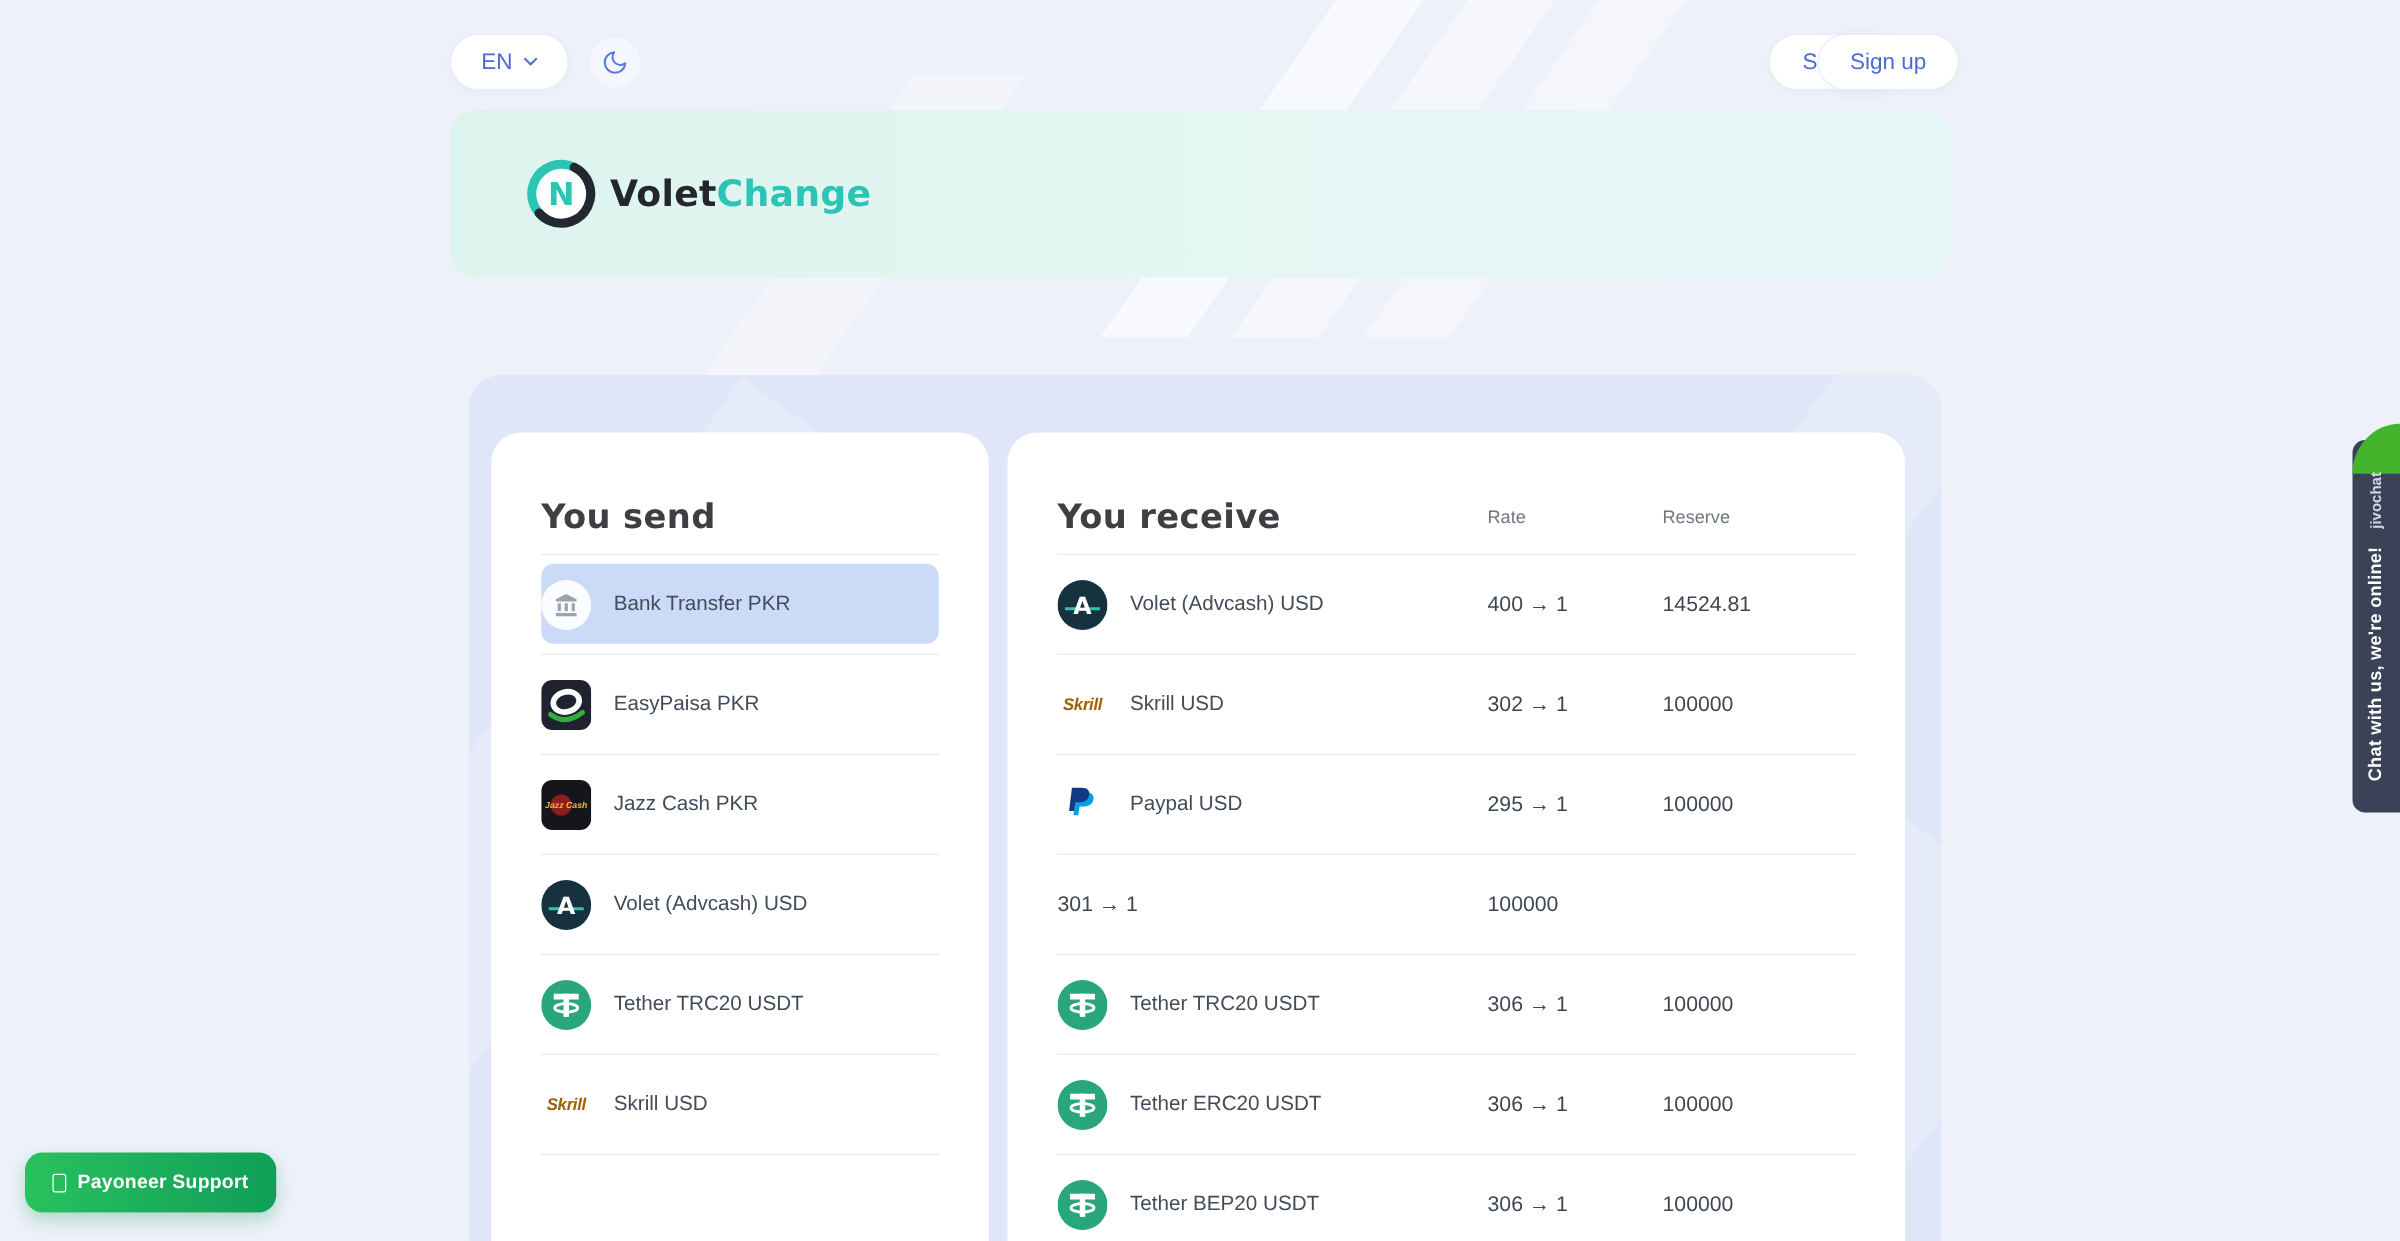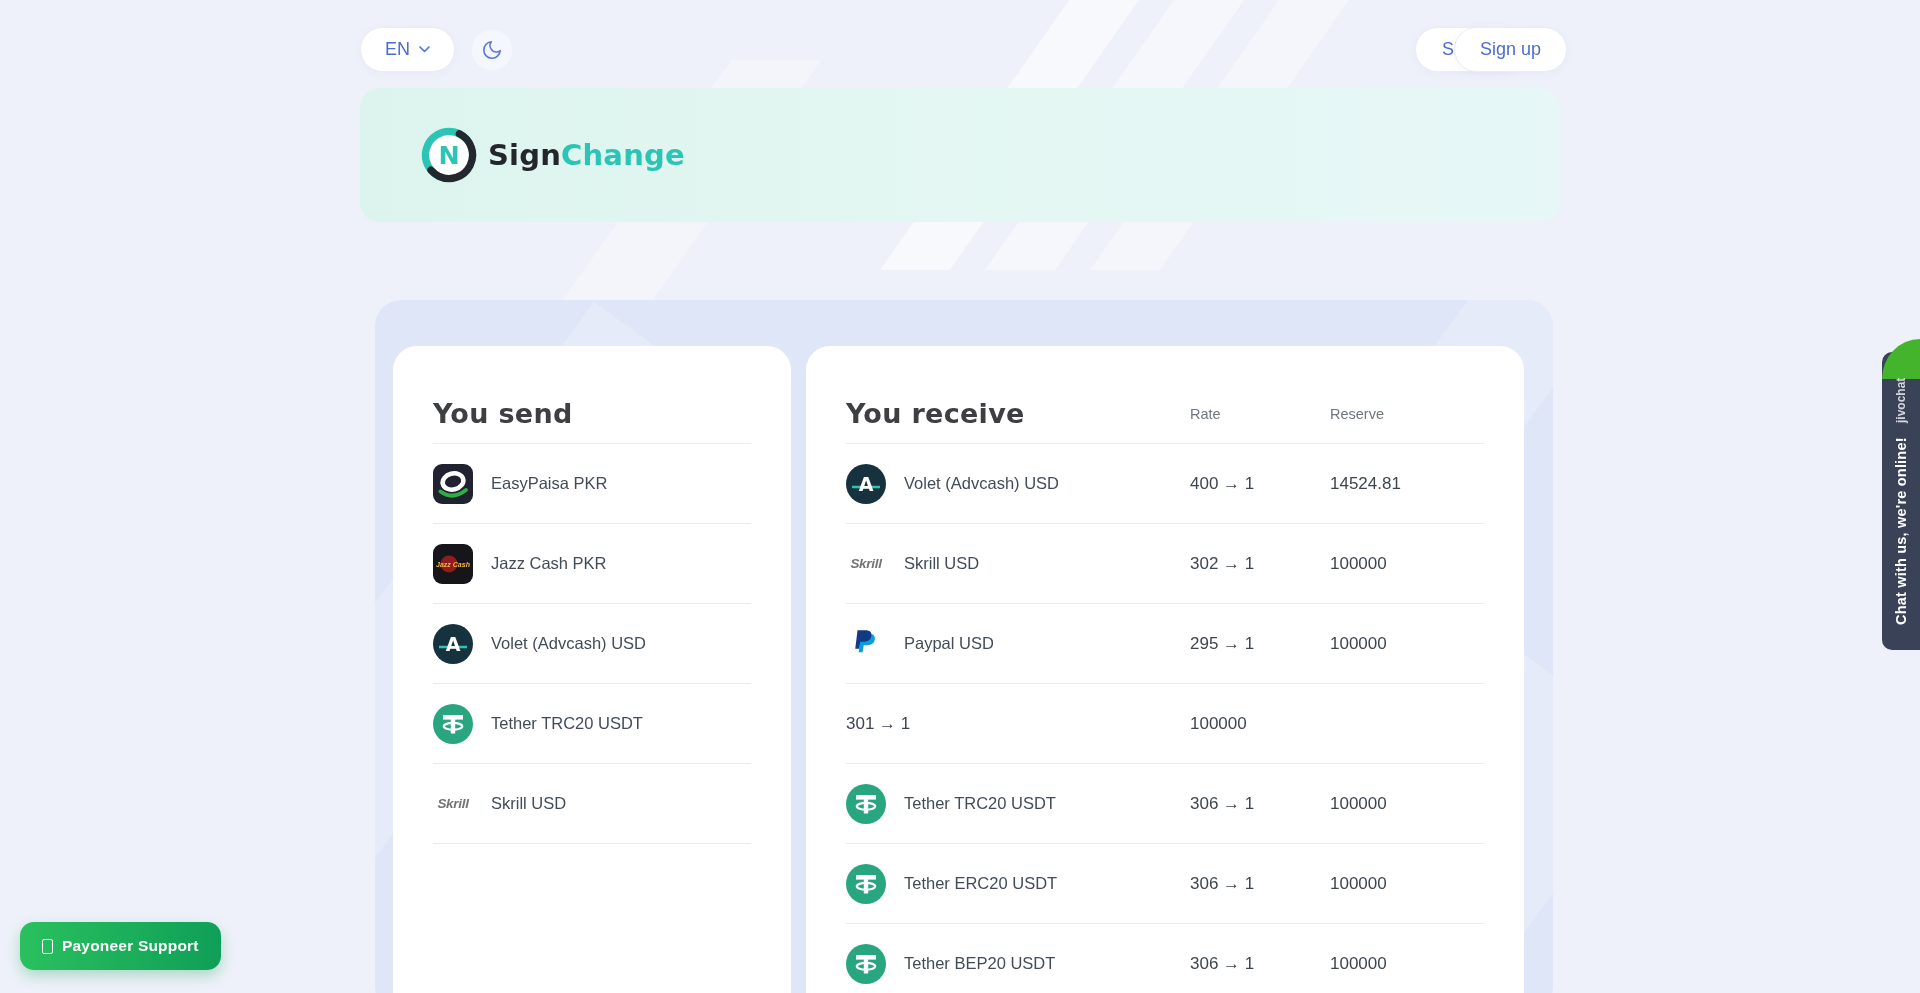--- a/index.html
+++ b/index.html
@@ -87,21 +87,21 @@
   .r-row {
     display:grid; grid-template-columns:344px 140px 154px; align-items:center;
     height:80px; border-bottom:1px solid #e9ebf0; cursor:pointer;
   }
   .r-name { display:flex; align-items:center; gap:18px; }
   .cell-val { font-size:17px; color:#3e4650; }
 
   
   .ic { width:40px; height:40px; flex:0 0 40px; display:flex; align-items:center; justify-content:center; }
   .ic-circle { width:40px; height:40px; border-radius:50%; background:#f3f5f8; display:flex; align-items:center; justify-content:center; }
-  .skrill-txt { font-style:italic; font-weight:800; color:#737373; font-size:13.5px; letter-spacing:-.3px; }
+  .skrill-txt { font-style:italic; font-weight:800; color:#a16207; font-size:13.5px; letter-spacing:-.3px; }
   .payoneer-wrap { display:flex; align-items:center; gap:2px; }
   .pay-ring { width:7px; height:7px; border:1.6px solid #ff8800; border-radius:50%; }
   .pay-txt { font-size:7px; color:#4a4f57; font-weight:700; }
 
   
   .chat-tab {
     position:absolute; right:0; top:352px; width:38px; height:298px;
     background:#3a4258; border-radius:10px 0 0 10px; cursor:pointer; z-index:20;
   }
   .chat-leaf {
@@ -153,34 +153,45 @@
 
 <div class="logo-band">
   <div class="logo">
     <svg width="58" height="58" viewBox="0 0 64 64">
       <circle cx="32" cy="32" r="26" fill="#ffffff"></circle>
       <circle cx="32" cy="32" r="26" fill="none" stroke="#2cc5b5" stroke-width="8" stroke-dasharray="118 160" stroke-linecap="round" transform="rotate(104 32 32)"></circle>
       <circle cx="32" cy="32" r="26" fill="none" stroke="#23272e" stroke-width="8" stroke-dasharray="92 200" stroke-linecap="round" transform="rotate(-64 32 32)"></circle>
       <text x="32" y="42" text-anchor="middle" font-family="DejaVu Sans, sans-serif" font-size="28" font-weight="bold" fill="#2cc5b5">N</text>
     </svg>
     <div class="wordmark">
-      <span class="wm-a">Sign</span><span class="wm-b">Change</span>
+      <span class="wm-a">Volet</span><span class="wm-b">Change</span>
     </div>
   </div>
 </div>
 
 <div class="section">
   <div class="sec-streak ss-a"></div>
   <div class="sec-streak ss-b"></div>
   <div class="sec-streak ss-c"></div>
 
   <div class="panel send-panel">
     <div class="panel-title">You send</div>
     <div class="rule"></div>
 
+    <div class="s-row selected">
+      <span class="ic">
+        <span class="ic-circle" style="background:#fafcff;">
+          <svg width="22" height="22" viewBox="0 0 24 24">
+              <path fill="#9aa3ae" d="M12 2.5 21 7v2H3V7l9-4.5zM4.5 10.5h2.8v7H4.5zm6.1 0h2.8v7h-2.8zm6.1 0h2.8v7h-2.8zM3 19h18v2.8H3z"></path>
+              <path fill="#9aa3ae" d="M11.3 12.5h1.4v2.4h1l-1.7 2-1.7-2h1z"></path>
+            </svg>
+        </span>
+      </span>
+      <span class="row-label">Bank Transfer PKR</span>
+    </div>
 
     <div class="s-row">
       <span class="ic">
         <svg width="40" height="40" viewBox="0 0 40 40">
             <rect width="40" height="40" rx="9" fill="#20232f"></rect>
             <ellipse cx="20" cy="17.5" rx="10.5" ry="8" fill="none" stroke="#ffffff" stroke-width="4.5" transform="rotate(-14 20 17.5)"></ellipse>
             <path d="M7.5 27.5q12 9 25.5-1.5" fill="none" stroke="#2fae44" stroke-width="4" stroke-linecap="round"></path>
           </svg>
       </span>
       <span class="row-label">EasyPaisa PKR</span>

